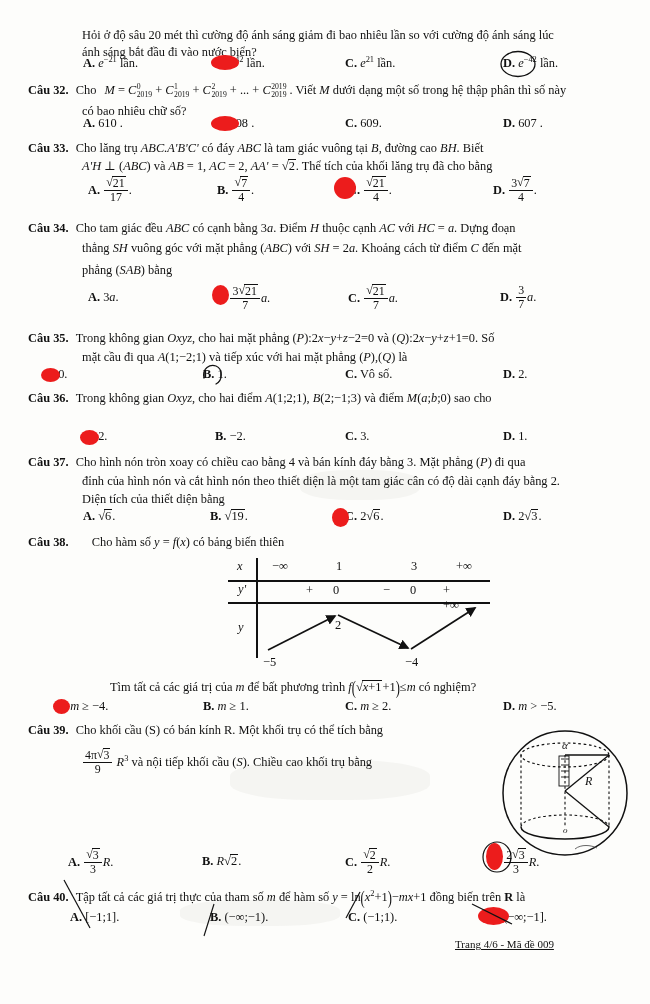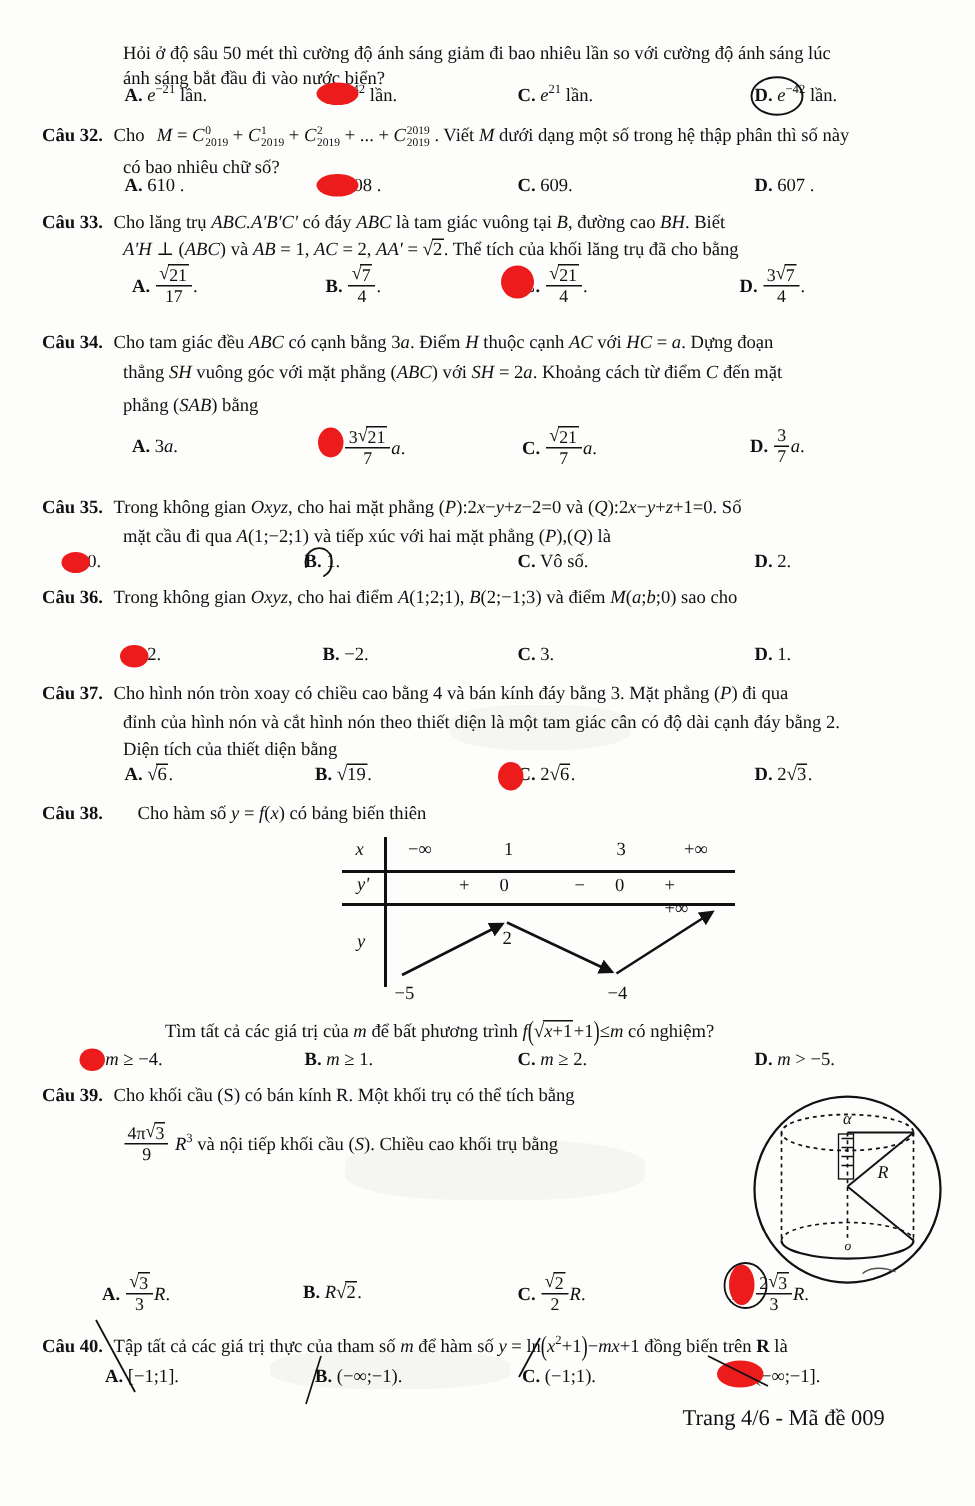--- a/index.html
+++ b/index.html
@@ -49,34 +49,34 @@
 
   
   #vartable{position:absolute;left:228px;top:558px;width:262px;height:118px;}
   #vartable .vt-line{position:absolute;background:#111;}
   #vartable .cell{position:absolute;white-space:nowrap;}
 
   
   #fig39{position:absolute;left:487px;top:727px;width:160px;height:140px;}
 
   
-  #footer{position:absolute;left:455px;top:938px;font-size:15px;}
+  #footer{position:absolute;left:455px;top:938px;font-size:11px;text-decoration:underline;}
 
   .smear{position:absolute;background:rgba(140,140,130,.07);border-radius:40%;}
 </style>
 </head>
 <body>
 
 <div class="page">
 
   <div class="smear" style="left:300px;top:470px;width:120px;height:30px;"></div>
   <div class="smear" style="left:230px;top:760px;width:200px;height:40px;"></div>
   <div class="smear" style="left:180px;top:900px;width:160px;height:26px;"></div>
 
-  <div class="q stem" style="left:82px;top:27px;width:560px;">Hỏi ở độ sâu 50 mét thì cường độ ánh sáng giảm đi bao nhiêu lần so với cường độ ánh sáng lúc</div>
+  <div class="q stem" style="left:82px;top:27px;width:560px;">Hỏi ở độ sâu 20 mét thì cường độ ánh sáng giảm đi bao nhiêu lần so với cường độ ánh sáng lúc</div>
   <div class="q stem" style="left:82px;top:44px;width:560px;">ánh sáng bắt đầu đi vào nước biển?</div>
 
   <div class="optrow" style="top:62px;text-align:right;">
     <span class="opt" style="left:83px;top:-8px;"><span class="optk">A.</span> <i>e</i><sup>−21</sup> lần.</span>
     <span class="opt" style="left:215px;top:-8px;"><span class="optk">B.</span> <i>e</i><sup>42</sup> lần.</span>
     <span class="opt" style="left:345px;top:-8px;"><span class="optk">C.</span> <i>e</i><sup>21</sup> lần.</span>
     <span class="opt" style="left:503px;top:-8px;"><span class="optk">D.</span> <i>e</i><sup>−42</sup> lần.</span>
   </div>
   <div class="blob" style="left:211px;top:55px;width:28px;height:15px;"></div>
 

